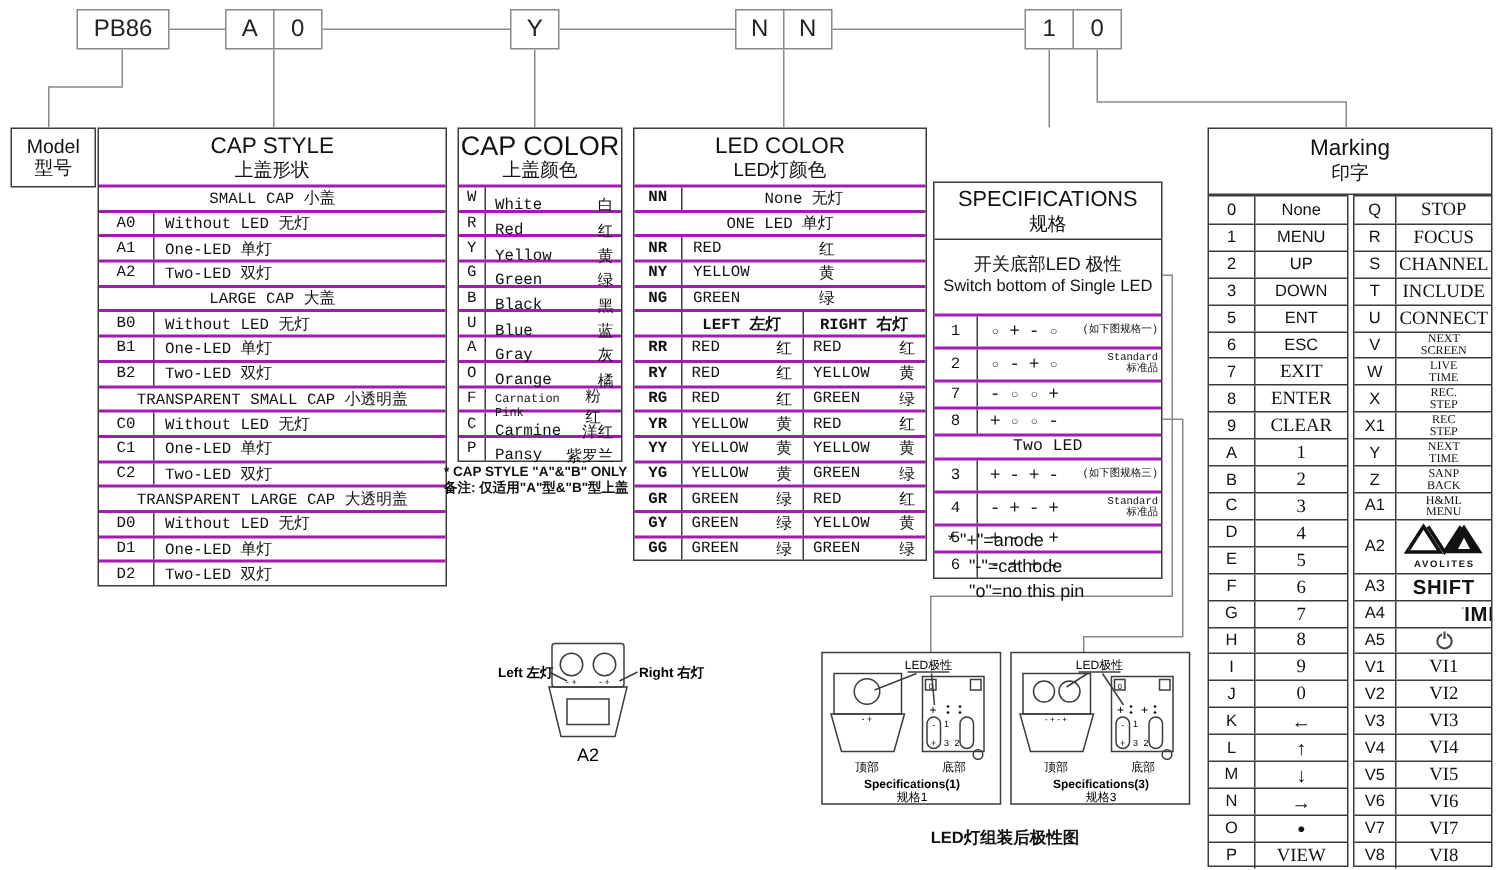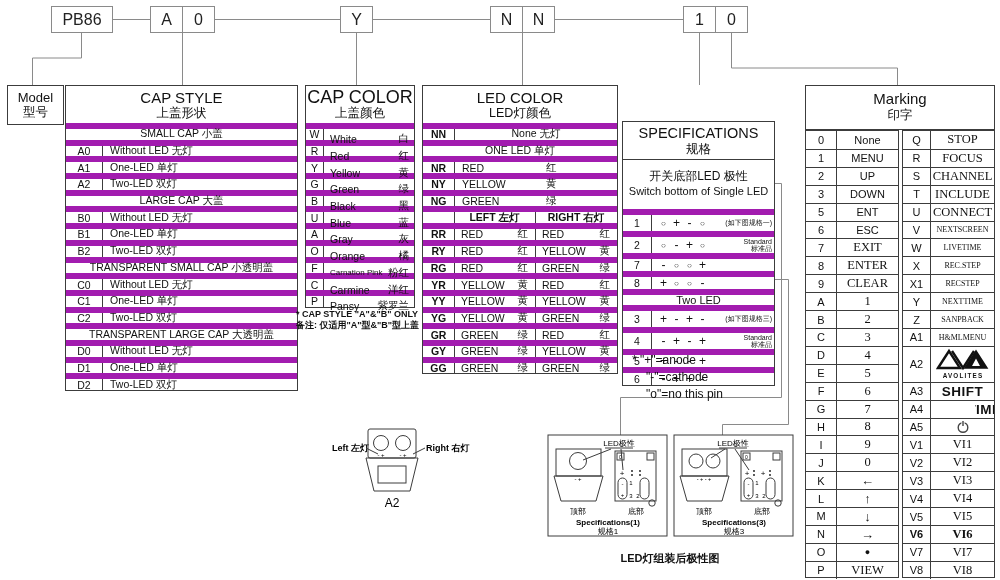--- a/index.html
+++ b/index.html
@@ -8,21 +8,21 @@
   #stage{position:relative;width:1000px;height:580px;background:#fff;}
   .abs{position:absolute;}
   svg{display:block;}
   
   .pn-cell{position:absolute;height:27px;border:1px solid #8a8a8a;background:#fff;
     display:flex;align-items:center;justify-content:center;font-size:16px;color:#222;}
   
   .tbl{position:absolute;border:1px solid #3c3c3c;background:#fff;}
   .tbl-title{font-size:15px;text-align:center;padding-top:3px;line-height:17px;}
   .tbl-sub{font-size:12.5px;text-align:center;line-height:15px;padding-bottom:2px;}
-  .trow{display:flex;border-top:6px solid #a21caf;height:16.7px;align-items:center;font-size:10.5px;}
+  .trow{display:flex;border-top:2px solid #a21caf;height:16.7px;align-items:center;font-size:10.5px;font-family:Liberation Mono, monospace;}
   .sechead{justify-content:center;text-align:center;}
   .code{align-self:stretch;border-right:1px solid #3c3c3c;display:flex;align-items:center;justify-content:center;}
   .c37{width:37px}.c18{width:18px}.c32{width:32px}.c29{width:29px}
   .lbl{flex:1;padding-left:7px;display:flex;align-items:center;}
   .lbl.center{justify-content:center;padding-left:0;}
   .flexlbl{flex:1;display:flex;justify-content:space-between;align-items:center;padding:10px 5px 0 6px;}
   .nm.small{font-size:8px;}
   .nm80{display:inline-block;width:84px;}
   .cell2{width:81px;align-self:stretch;display:flex;justify-content:space-between;align-items:center;padding:0 7px 0 6px;}
   .cell2.last{flex:1;}
@@ -46,21 +46,21 @@
   .legend div:first-child{padding-left:0;}
   
   .mhead{position:absolute;border:1px solid #3c3c3c;background:#fff;text-align:center;}
   .msub{position:absolute;border:1px solid #3c3c3c;background:#fff;}
   .mrow{display:flex;border-top:1px solid #3c3c3c;height:17.92px;}
   .mrow:first-child{border-top:none;}
   .mcode{border-right:1px solid #3c3c3c;display:flex;align-items:center;justify-content:center;font-size:11px;}
   .mcode.w31{width:31px}.mcode.w28{width:28px}
   .mlbl{flex:1;display:flex;align-items:center;justify-content:center;font-size:11px;overflow:hidden;}
   .mlbl.serif{font-family:"Liberation Serif","DejaVu Serif",serif;font-size:12.5px;}
-  .mlbl.serif2{flex-direction:row;font-family:"Liberation Serif","DejaVu Serif",serif;
+  .mlbl.serif2{flex-direction:column;font-family:"Liberation Serif","DejaVu Serif",serif;
     font-size:8px;line-height:7.5px;justify-content:center;}
   .mlbl.sans{font-size:11px;}
   .mlbl.sansbold{font-weight:bold;font-size:13.5px;letter-spacing:.5px;}
   .mlbl.arrow{font-size:13px;}
   .mlbl.dot{font-size:9px;}
   .caption{position:absolute;font-size:11px;font-weight:bold;text-align:center;}
   .dline{stroke:#3c3c3c;fill:none;}
   .cline{stroke:#8a8a8a;fill:none;}
 </style>
 </head>
@@ -703,21 +703,21 @@
         <div class="mlbl serif">VI3</div>
       </div>
       <div class="mrow" style="height: 17.92px;">
         <div class="mcode w28">V4</div>
         <div class="mlbl serif">VI4</div>
       </div>
       <div class="mrow" style="height: 17.92px;">
         <div class="mcode w28">V5</div>
         <div class="mlbl serif">VI5</div>
       </div>
-      <div class="mrow" style="height: 17.92px; font-weight: bold;">
+      <div class="mrow" style="height: 17.92px;">
         <div class="mcode w28">V6</div>
         <div class="mlbl serif">VI6</div>
       </div>
       <div class="mrow" style="height: 17.92px;">
         <div class="mcode w28">V7</div>
         <div class="mlbl serif">VI7</div>
       </div>
       <div class="mrow" style="height: 17.92px;">
         <div class="mcode w28">V8</div>
         <div class="mlbl serif">VI8</div>

